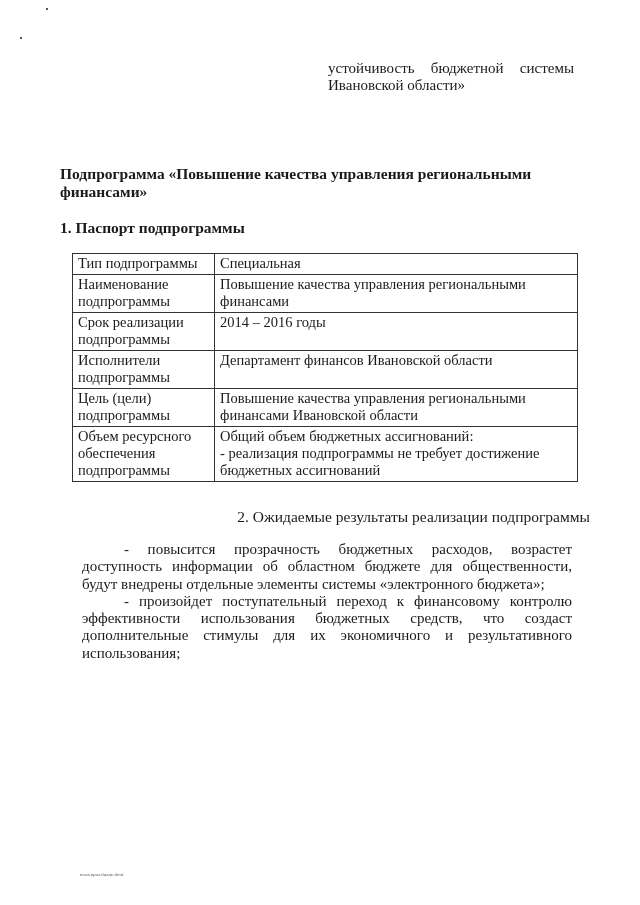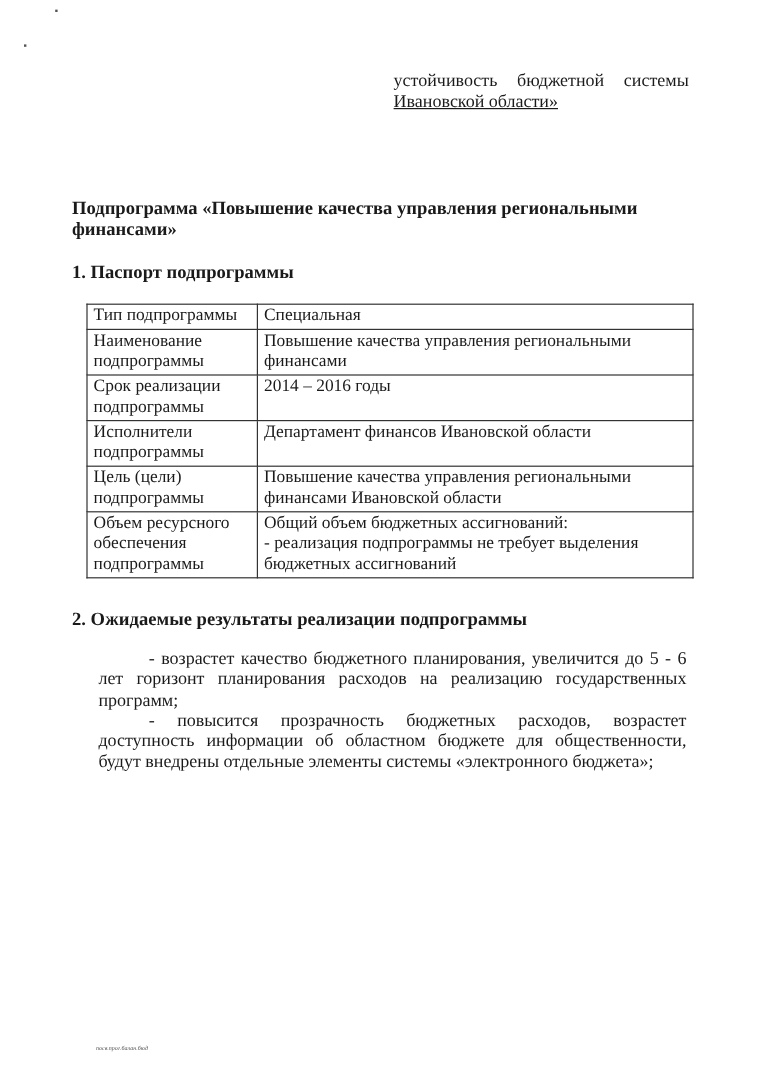--- a/index.html
+++ b/index.html
@@ -6,40 +6,40 @@
   body {
     width: 640px; height: 905px; position: relative; overflow: hidden;
     font-family: "Liberation Serif", serif; color: #1a1a1a;
   }
   .speck { position: absolute; width: 2px; height: 2px; background: #555; }
   .appendix {
     position: absolute; left: 328px; top: 60px; width: 246px;
     font-size: 15px; line-height: 17px; text-align: justify;
   }
   .appendix div { text-align: justify; text-align-last: justify; }
-  .appendix div.last { text-align-last: left; text-decoration: underline; }
+  .appendix div.last { text-align-last: left; }
   .title {
     position: absolute; left: 60px; top: 165px; width: 530px;
     text-align: left; font-weight: bold; font-size: 15.5px; line-height: 18px;
   }
   .h1 {
     position: absolute; left: 60px; top: 219px; width: 530px;
     text-align: left; font-weight: bold; font-size: 15.5px;
   }
   table.passport {
     position: absolute; left: 72px; top: 253px; width: 506px;
     border-collapse: collapse; font-size: 14.5px; line-height: 17px;
   }
   table.passport td {
     border: 1px solid #333; vertical-align: top; padding: 1px 5px 2px 5px;
   }
   table.passport td.k { width: 131px; margin-left: 24px; }
   .h2 {
     position: absolute; left: 60px; top: 508px; width: 530px;
-    text-align: left; font-weight: bold; font-size: 15.5px;
+    text-align: right; font-weight: normal; font-size: 15.5px;
   }
   .body {
     position: absolute; left: 82px; top: 541px; width: 490px;
     font-size: 15px; line-height: 17.3px;
   }
   .body p { margin: 0; text-align: justify; text-indent: 42px; }
   .footer {
     position: absolute; left: 80px; top: 872px; font-size: 5px;
     font-style: italic; color: #555;
   }
@@ -77,26 +77,26 @@
     <td>Департамент финансов Ивановской области</td>
   </tr>
   <tr>
     <td class="k">Цель (цели) подпрограммы</td>
     <td>Повышение качества управления региональными финансами Ивановской области</td>
   </tr>
   <tr>
     <td class="k">Объем ресурсного обеспечения подпрограммы</td>
     <td>
       <div>Общий объем бюджетных ассигнований:</div>
-      <div>- реализация подпрограммы не требует выделения бюджетных ассигнований</div>
+      <div>- реализация подпрограммы не требует достижение бюджетных ассигнований</div>
     </td>
   </tr>
 </tbody>
   </table>
 
 <div class="h2">2. Ожидаемые результаты реализации подпрограммы</div>
 
 <div class="body">
-  <p>- возрастет качество бюджетного планирования, увеличится до 5 - 6 лет горизонт планирования расходов на реализацию государственных программ;</p>
   <p>- повысится прозрачность бюджетных расходов, возрастет доступность информации об областном бюджете для общественности, будут внедрены отдельные элементы системы «электронного бюджета»;</p>
+  <p>- произойдет поступательный переход к финансовому контролю эффективности использования бюджетных средств, что создаст дополнительные стимулы для их экономичного и результативного использования;</p>
 </div>
 
 <div class="footer">посв.прог.балан.бюд</div>
 
 </body></html>

